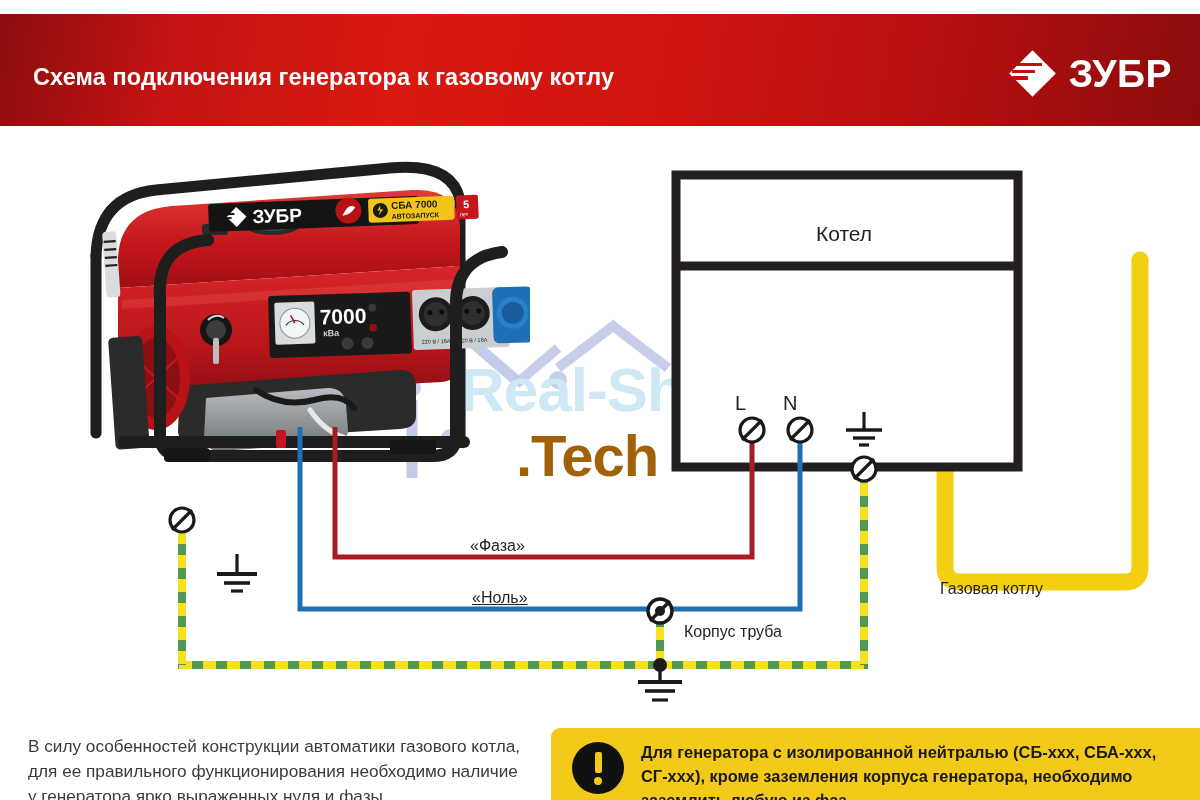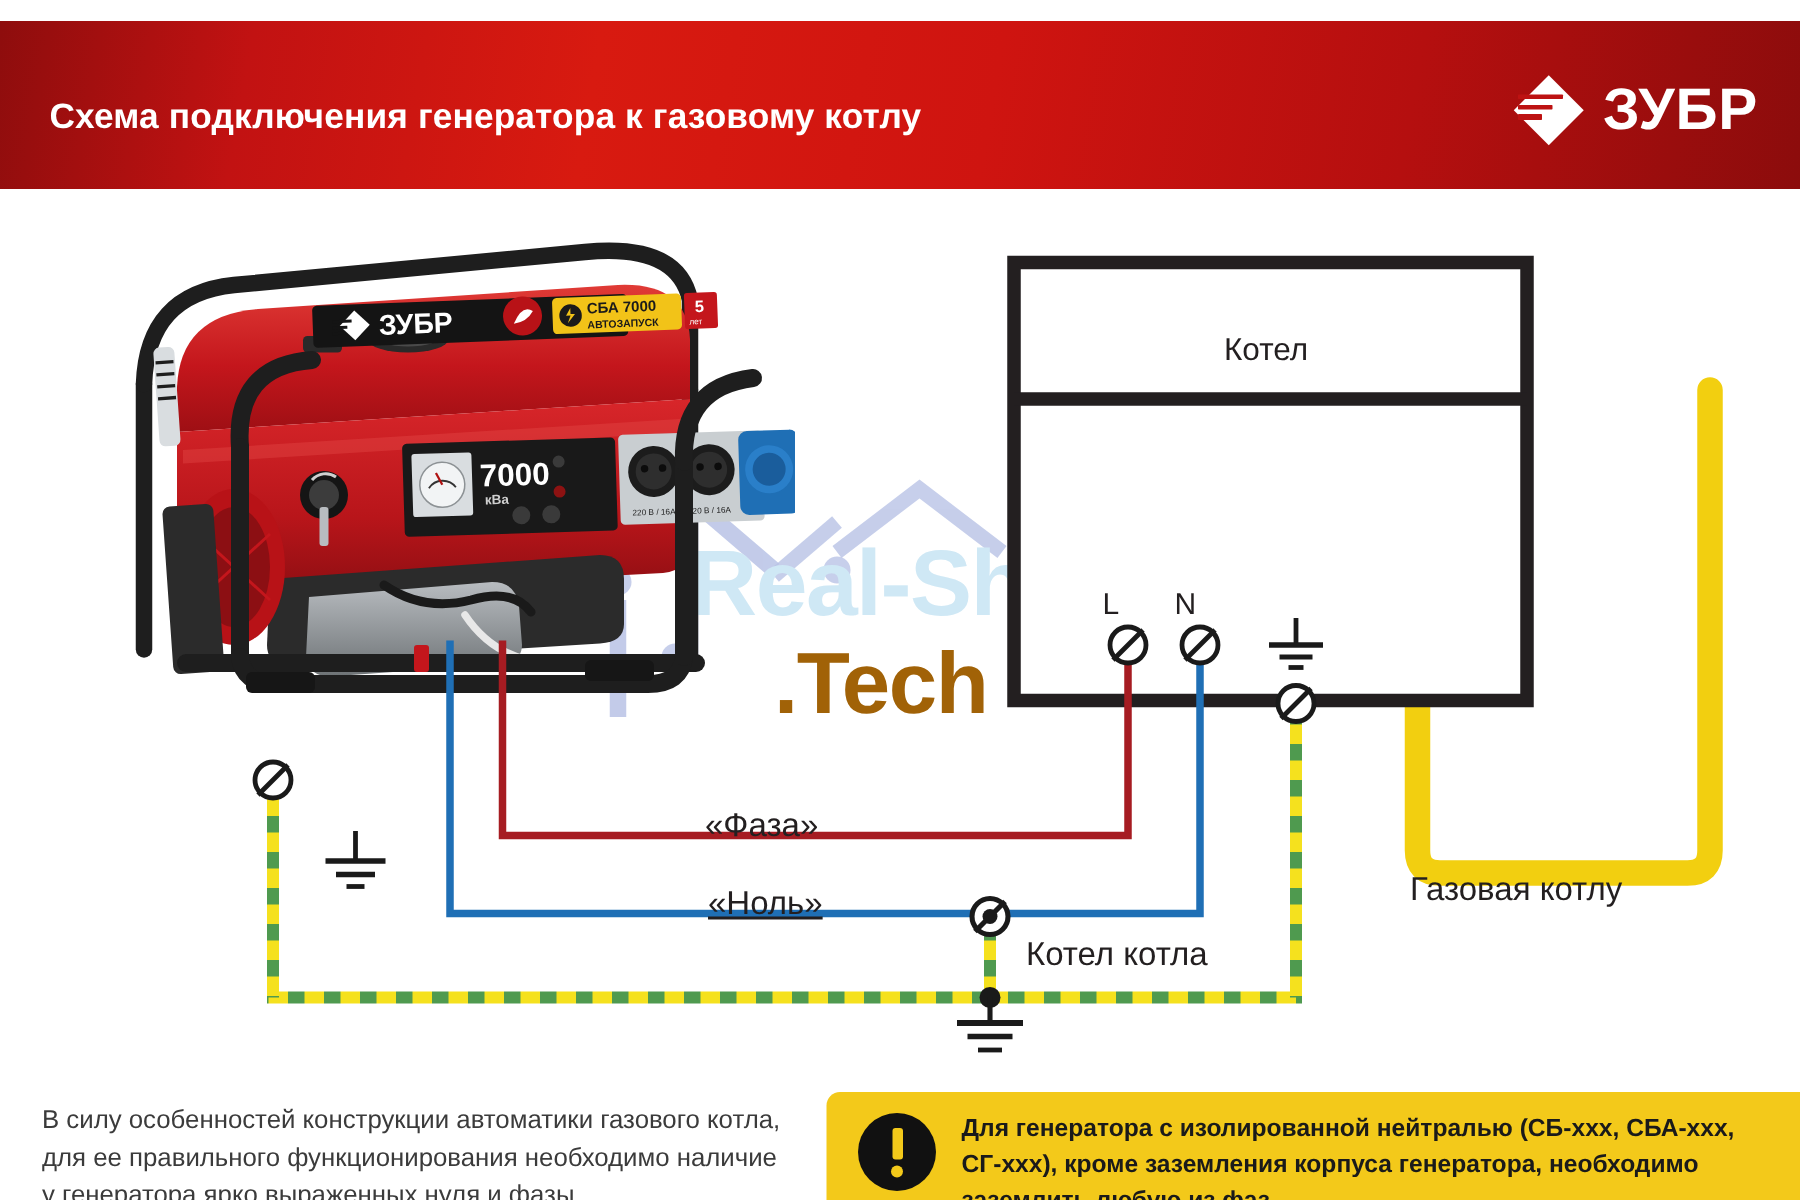--- a/index.html
+++ b/index.html
@@ -53,21 +53,21 @@
 
   
   .generator { position: absolute; left: 60px; top: 148px; width: 470px; height: 330px; }
 
   
   .schematic { position: absolute; left: 0; top: 112px; width: 1200px; height: 600px; text-align: center; }
 
   .label {
     position: absolute; font-size: 19px; color: #231f20; white-space: nowrap;
   }
-  .label-mid { font-size: 22px; }
+  .label-mid { font-size: 16px; }
 
   
   .note {
     position: absolute; left: 28px; top: 734px; width: 500px;
     font-size: 17.2px; line-height: 25px; color: #3b3b3b;
   }
   .warnbox {
     position: absolute; left: 551px; top: 728px; width: 649px; height: 82px;
     background: #f3c91a; border-radius: 9px 0 0 9px; overflow: hidden;
   }
@@ -337,21 +337,21 @@
       <line x1="652" y1="588" x2="668" y2="588" stroke-width="3.2"></line>
     </g>
   </svg>
 
   
   <div class="label" style="left:816px; top:110px; font-size:21px;">Котел</div>
   <div class="label" style="left:735px; top:280px; font-size:20px;">L</div>
   <div class="label" style="left:783px; top:280px; font-size:20px;">N</div>
   <div class="label label-mid" style="left:470px; top:425px;">«Фаза»</div>
   <div class="label label-mid" style="left:472px; top:477px;text-decoration:underline;">«Ноль»</div>
-  <div class="label label-mid" style="left:684px; top:511px;">Котел котла</div>
+  <div class="label label-mid" style="left:684px; top:511px;">Корпус труба</div>
   <div class="label label-mid" style="left:940px; top:468px;">Газовая котлу</div>
 </div>
 
 <div class="note">В силу особенностей конструкции автоматики газового котла, для ее правильного функционирования необходимо наличие у генератора ярко выраженных нуля и фазы.</div>
 
 <div class="warnbox">
   <div class="warn-icon">
     <div class="bang"></div>
       <div class="dot"></div>
   </div>

